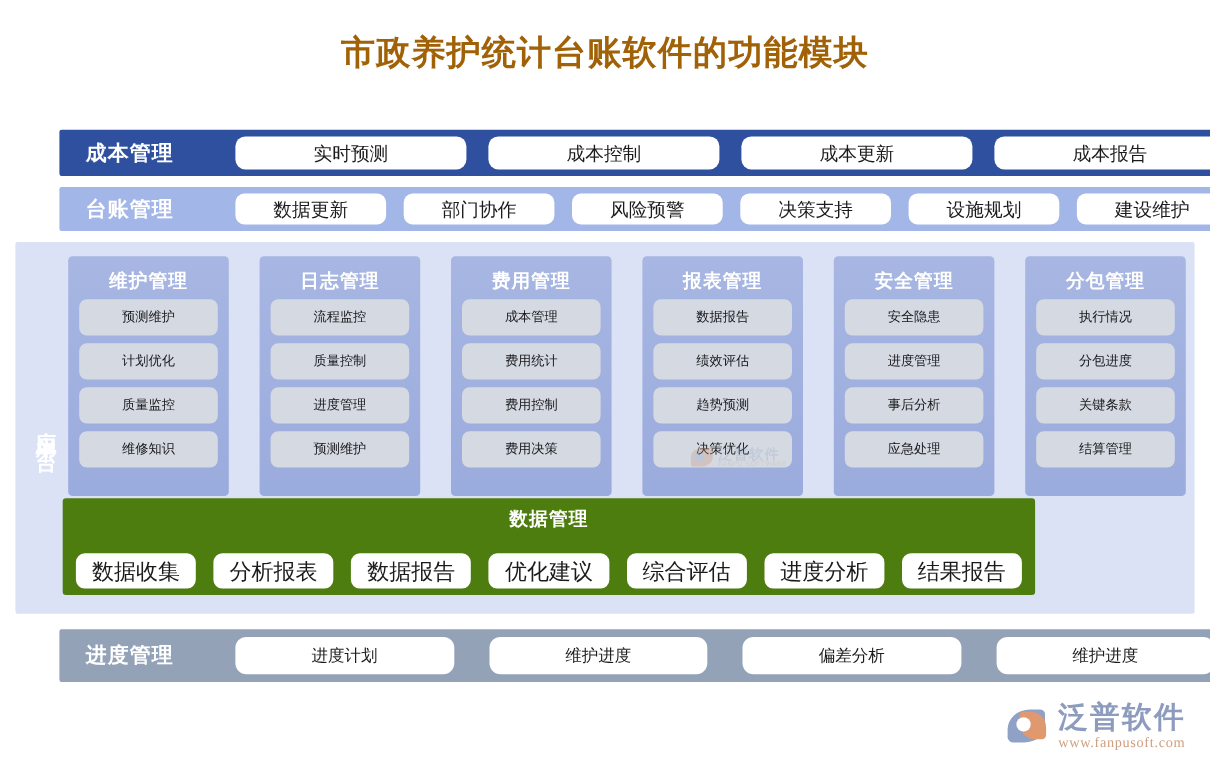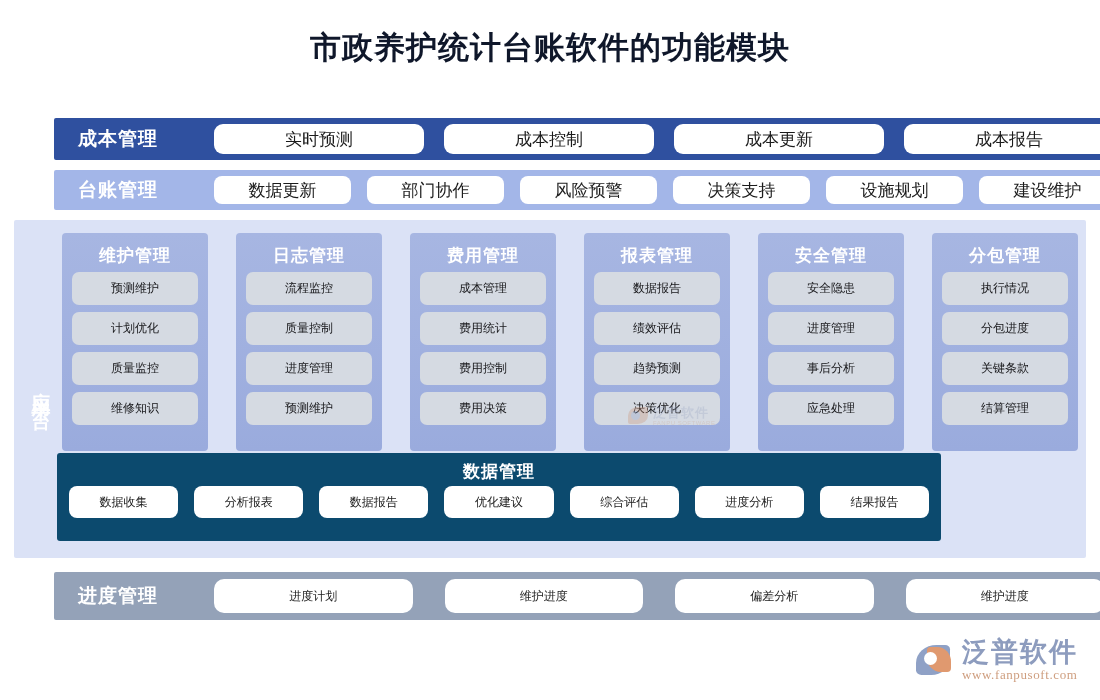--- a/index.html
+++ b/index.html
@@ -18,21 +18,21 @@
   }
 
   
   .page-title {
     position: absolute;
     left: 0; top: 28px;
     width: 1100px;
     text-align: center;
     font-size: 31px;
     font-weight: bold;
-    color: #0f172a;
+    color: #a16207;
     letter-spacing: 1px;
     line-height: 40px;
   }
 
   
   .band {
     position: absolute;
     left: 14px;
     width: 1072px;
     display: flex;
@@ -148,21 +148,21 @@
     justify-content: center;
     font-size: 12px;
     color: #17171a;
   }
 
   
   #data-mgmt {
     position: absolute;
     left: 43px; top: 233px;
     width: 884px; height: 88px;
-    background: #0c4a6e;
+    background: #4d7c0f;
     border-radius: 3px;
     padding: 7px 12px 10px 12px;
   }
   #data-mgmt-title {
     color: #ffffff;
     font-weight: bold;
     font-size: 17px;
     text-align: center;
     height: 26px;
     line-height: 24px;
@@ -170,32 +170,33 @@
   }
   #data-mgmt-items {
     display: flex;
     gap: 16px;
     align-items: center;
   }
   #data-mgmt-items .pill {
     flex: 1 1 0;
     height: 32px;
     border-radius: 8px;
-    font-size: 12px;
+    font-size: 20px;
+    margin-top: 17px;
   }
 
   
   #band-schedule {
     top: 572px;
     height: 48px;
     background: #94a2b8;
   }
   #band-schedule .band-label { width: 128px; font-size: 19px; }
   #band-schedule .band-items { gap: 32px; padding-right: 22px; }
-  #band-schedule .pill { height: 34px; flex: 1 1 0; border-radius: 10px; font-size: 12px; }
+  #band-schedule .pill { height: 34px; flex: 1 1 0; border-radius: 10px; font-size: 15px; }
 
   
   .watermark-faint {
     position: absolute;
     display: flex;
     align-items: center;
     gap: 5px;
     opacity: 0.30;
     pointer-events: none;
   }

